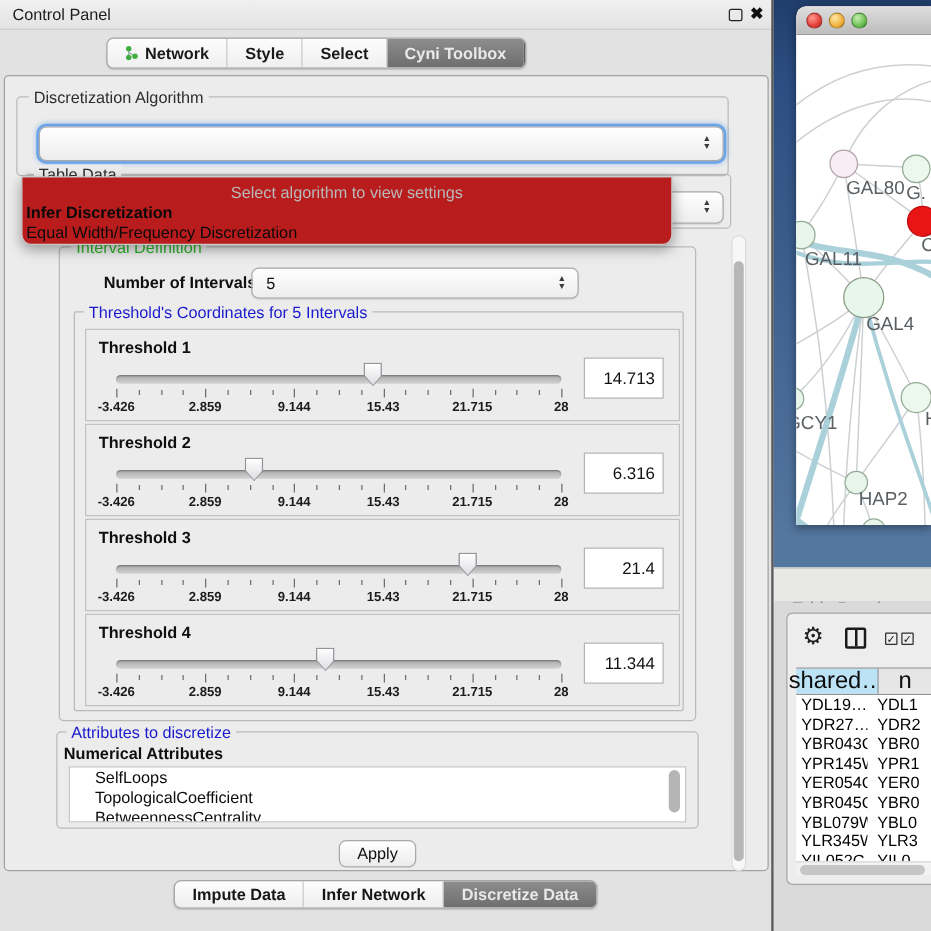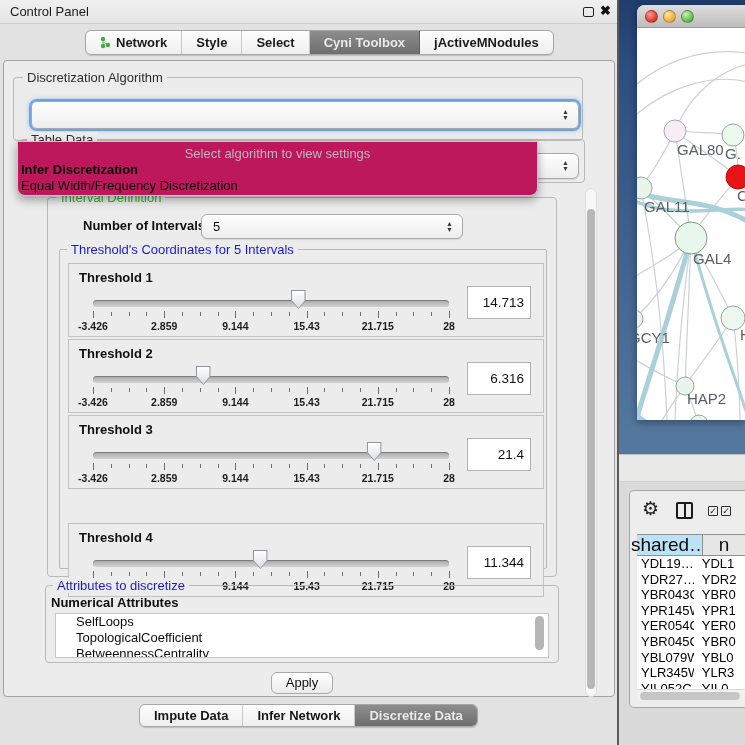--- a/index.html
+++ b/index.html
@@ -37,21 +37,21 @@
   
   .combo { position:absolute; background:linear-gradient(#ffffff,#ededed);
     border:1px solid #a9a9a9; border-radius:6px; display:flex; align-items:center;
     font-size:13px; color:#111; box-shadow:0 1px 1px rgba(0,0,0,.08); }
   .combo .val { padding-left:11px; flex:1; white-space:nowrap; overflow:hidden; }
   .updown { display:flex; flex-direction:column; align-items:center; margin-right:9px; color:#3a3a3a; }
   .updown i { font-style:normal; font-size:7px; line-height:6px; }
   .combo.focus { outline:2px solid #6ba3e8; outline-offset:0px; box-shadow:0 0 4px 2px rgba(100,160,230,.55); }
 
   
-  .popup { position:absolute; left:13px; top:80px; width:521px; height:55px; background:#be185d;
+  .popup { position:absolute; left:13px; top:80px; width:521px; height:55px; background:#b91c1c;
     border:1px solid #c9c9c9; border-radius:0 0 8px 8px; box-shadow:0 4px 10px rgba(0,0,0,.35); z-index:5; }
   .popup .hint { position:absolute; top:4px; left:0; right:0; text-align:center; font-size:13px; color:#b9b9b9; }
   .popup .opt  { position:absolute; left:3px; font-size:13px; color:#0a0a0a; white-space:nowrap; }
   .popup .opt.b { font-weight:bold; top:20px; }
   .popup .opt.n { top:36px; }
 
   
   .vscroll { position:absolute; left:584px; top:187px; width:12px; height:509px;
     background:#f7f7f7; border:1px solid #dcdcdc; border-radius:6px; }
   .vscroll .vthumb { position:absolute; left:1px; top:20px; width:8px; height:480px; background:#b7b7b7; border-radius:4px; }
@@ -161,23 +161,20 @@
       <span>Network</span>
     </div>
     <div class="tab">
         <span>Style</span>
       </div>
     <div class="tab">
         <span>Select</span>
       </div>
     <div class="tab selected">
         <span>Cyni Toolbox</span>
-      </div>
-    <div class="tab">
-        <span>jActiveMNodules</span>
       </div>
   </div>
 
   <div class="panel">
 
     <div class="groupbox" style="left:9px; top:16px; width:570px; height:64px;"></div>
     <span class="group-title gt-dark" style="left:19px; top:9px;">Discretization Algorithm</span>
     <div class="combo focus" style="left:27px; top:40px; width:548px; height:28px;">
       <span class="val"></span>
       <span class="updown">
@@ -331,21 +328,21 @@
             <span style="left: 0%;">-3.426</span>
             <span style="left: 20%;">2.859</span>
             <span style="left: 40%;">9.144</span>
             <span style="left: 60%;">15.43</span>
             <span style="left: 80%;">21.715</span>
             <span style="left: 100%;">28</span>
           </div>
       </div>
       <input class="t-value" readonly="" value="21.4" style="">
     </div>
-    <div class="t-box" style="top:430px;margin-top:32px;">
+    <div class="t-box" style="top:430px;">
       <span class="t-label">Threshold 4</span>
       <div class="t-track-wrap">
         <div class="t-track"></div>
         <div class="thumb" style="left: 46.9993%;"></div>
         <div class="ticks">
             <i class="major" style="left: 0%;"></i>
             <i style="left: 5%;"></i>
             <i style="left: 10%;"></i>
             <i style="left: 15%;"></i>
             <i class="major" style="left: 20%;"></i>

